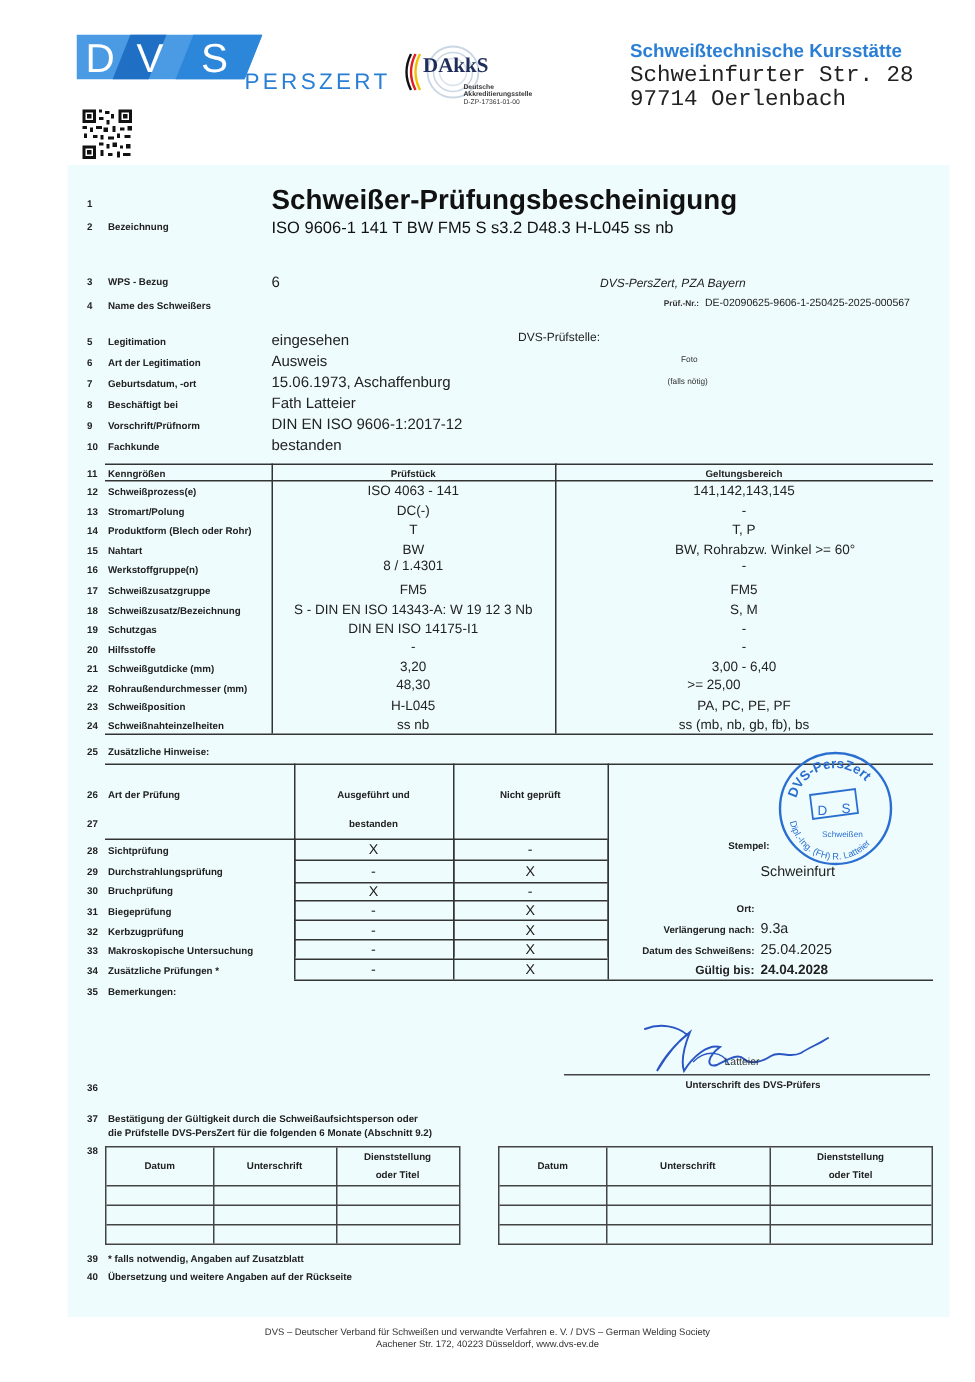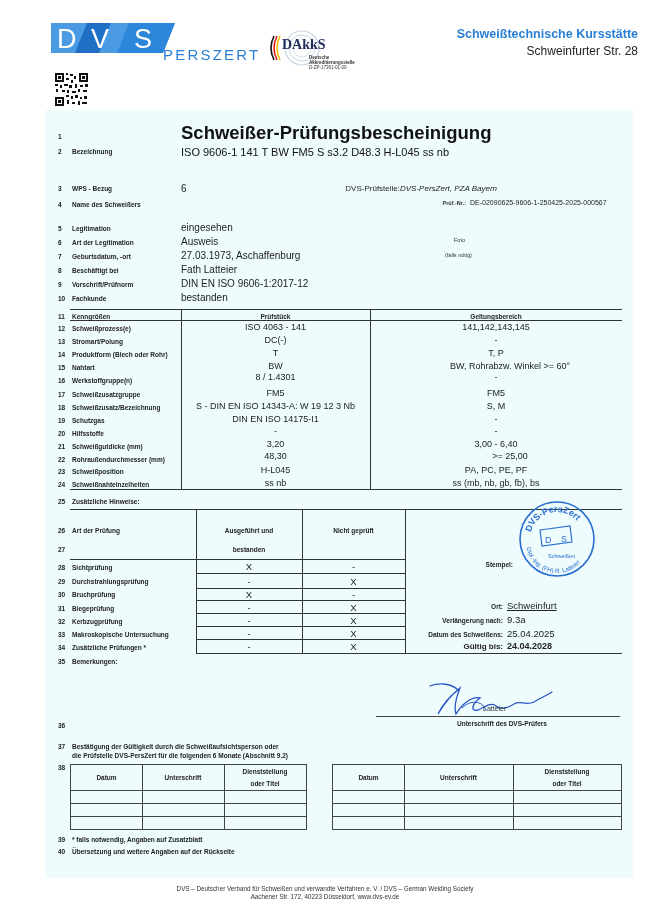--- a/index.html
+++ b/index.html
@@ -8,24 +8,24 @@
 
   
   .logo-dvs { position: absolute; left: 51px; top: 23px; width: 124px; height: 30px; }
   .perszert { position: absolute; left: 163px; top: 46px; font-size: 15px; letter-spacing: 2.2px; color: #2a7fd4; font-family: "Liberation Sans", sans-serif; }
   .dakks { position: absolute; left: 266px; top: 30px; width: 80px; height: 40px; }
   .dakks-name { position: absolute; left: 282px; top: 37px; font-family: "Liberation Serif", serif; font-weight: bold; font-size: 14px; color: #1e2d5a; }
   .dakks-sub { position: absolute; left: 309px; top: 55px; font-size: 4.5px; line-height: 5px; color: #333; font-weight: bold; }
   .dakks-sub .code { font-weight: normal; }
   .qr { position: absolute; left: 54px; top: 72px; width: 35px; height: 35px; }
 
-  .org { position: absolute; left: 420px; top: 26px; width: 218px; text-align: right; }
+  .org { position: absolute; left: 420px; top: 26px; width: 218px; text-align: left; }
   .org .l1 { font-size: 12.5px; font-weight: bold; color: #2a7fd4; line-height: 17px; }
   .org .l2 { font-size: 12.5px; font-weight: bold; color: #2a7fd4; line-height: 17px; }
-  .org .l3 { font-size: 12px; color: #222; line-height: 16px; }
+  .org .l3 { font-size: 15px; color: #222; line-height: 16px; font-family: Liberation Mono, monospace; }
 
   
   .panel { position: absolute; left: 45px; top: 110px; width: 588px; height: 768px; background: #effcfe; }
 
   .rn { position: absolute; left: 58px; font-size: 6.5px; font-weight: bold; color: #222; }
   .lbl { position: absolute; left: 72px; font-size: 6.5px; font-weight: bold; color: #222; }
   .val { position: absolute; left: 181px; font-size: 10px; color: #222; }
 
   .title { position: absolute; left: 181px; top: 122px; font-size: 18.5px; font-weight: bold; color: #111; }
   .designation { position: absolute; left: 181px; top: 146px; font-size: 11px; font-weight: normal; color: #111; }
@@ -123,53 +123,54 @@
     <rect x="30" y="24" width="3" height="3" fill="#111"></rect>
     <rect x="13" y="28" width="2" height="4" fill="#111"></rect>
   <rect x="18" y="30" width="3" height="2" fill="#111"></rect>
     <rect x="24" y="29" width="2" height="4" fill="#111"></rect>
     <rect x="28" y="30" width="5" height="2" fill="#111"></rect>
 </svg>
 
 <div class="org">
   <div class="l1">Schweißtechnische Kursstätte</div>
   <div class="l3">Schweinfurter Str. 28</div>
+  <div class="l3">97714 Oerlenbach</div>
 </div>
 
 <div class="panel"></div>
 
 <div class="rn" style="top:133px">1</div>
 <div class="rn" style="top:148px">2</div>
 <div class="lbl" style="top:148px">Bezeichnung</div>
 <div class="title">Schweißer-Prüfungsbescheinigung</div>
 <div class="designation">ISO 9606-1 141 T BW FM5 S s3.2 D48.3 H-L045 ss nb</div>
 
 <div class="rn" style="top:185px">3</div>
 <div class="lbl" style="top:185px">WPS - Bezug</div>
 <div class="val" style="top:183px">6</div>
-<div class="pruefstelle" style="width:110px;left:290px;">DVS-Prüfstelle:</div>
+<div class="pruefstelle" style="width:110px;left:290px;margin-top:36px;">DVS-Prüfstelle:</div>
 <div class="pruefstelle-val">DVS-PersZert, PZA Bayern</div>
 
 <div class="rn" style="top:201px">4</div>
 <div class="lbl" style="top:201px">Name des Schweißers</div>
 <div class="pruefnr-lbl">Prüf.-Nr.:</div>
 <div class="pruefnr-val">DE-02090625-9606-1-250425-2025-000567</div>
 
 <div class="rn" style="top:225px">5</div>
 <div class="lbl" style="top:225px">Legitimation</div>
 <div class="val" style="top:222px">eingesehen</div>
 
 <div class="rn" style="top:239px">6</div>
 <div class="lbl" style="top:239px">Art der Legitimation</div>
 <div class="val" style="top:236px">Ausweis</div>
 <div class="foto">Foto</div>
 
 <div class="rn" style="top:253px">7</div>
 <div class="lbl" style="top:253px">Geburtsdatum, -ort</div>
-<div class="val" style="top:250px">27.03.1973, Aschaffenburg</div>
+<div class="val" style="top:250px">15.06.1973, Aschaffenburg</div>
 <div class="foto2">(falls nötig)</div>
 
 <div class="rn" style="top:267px">8</div>
 <div class="lbl" style="top:267px">Beschäftigt bei</div>
 <div class="val" style="top:264px">Fath Latteier</div>
 
 <div class="rn" style="top:281px">9</div>
 <div class="lbl" style="top:281px">Vorschrift/Prüfnorm</div>
 <div class="val" style="top:278px">DIN EN ISO 9606-1:2017-12</div>
 
@@ -245,21 +246,21 @@
   <div>
     <div class="rn" style="top:443px">21</div>
     <div class="lbl" style="top:443px">Schweißgutdicke (mm)</div>
     <div class="cell" style="left:181px;width:189px;top:439px">3,20</div>
     <div class="cell" style="left:370px;width:252px;top:439px">3,00  -  6,40</div>
   </div>
   <div>
     <div class="rn" style="top:456px">22</div>
     <div class="lbl" style="top:456px">Rohraußendurchmesser (mm)</div>
     <div class="cell" style="left:181px;width:189px;top:451px">48,30</div>
-    <div class="cell" style="left:384px;width:252px;top:451px">&gt;= 25,00</div>
+    <div class="cell" style="left:350px;width:252px;top:451px">&gt;= 25,00</div>
   </div>
   <div>
     <div class="rn" style="top:468px">23</div>
     <div class="lbl" style="top:468px">Schweißposition</div>
     <div class="cell" style="left:181px;width:189px;top:465px">H-L045</div>
     <div class="cell" style="left:370px;width:252px;top:465px">PA, PC, PE, PF</div>
   </div>
   <div>
     <div class="rn" style="top:481px">24</div>
     <div class="lbl" style="top:481px">Schweißnahteinzelheiten</div>
@@ -350,21 +351,21 @@
   <circle cx="39" cy="39" r="37" fill="none" stroke="#2a6fd0" stroke-width="1.6"></circle>
   <text font-family="Liberation Sans, sans-serif" font-size="9" font-weight="bold" fill="#2a6fd0"><textPath href="#stTop" startOffset="8%">DVS-PersZert</textPath></text>
   <text font-family="Liberation Sans, sans-serif" font-size="6.2" fill="#2a6fd0"><textPath href="#stBot" startOffset="6%">Dipl.-Ing. (FH) R. Latteier</textPath></text>
   <path d="M22 30 L52 26 L54 42 L24 46 Z" fill="none" stroke="#2a6fd0" stroke-width="1.2"></path>
   <text x="27" y="43" font-family="Liberation Sans, sans-serif" font-size="9" fill="#2a6fd0">D</text>
   <text x="43" y="42" font-family="Liberation Sans, sans-serif" font-size="9" fill="#2a6fd0">S</text>
   <text x="30" y="58" font-family="Liberation Sans, sans-serif" font-size="5.5" fill="#2a6fd0">Schweißen</text>
 </svg>
 
 <div class="right-lbl" style="left:363px; top:603px;">Ort:</div>
-<div class="right-val" style="top:600px;text-decoration:underline;">Schweinfurt</div>
+<div class="right-val" style="top:576px;">Schweinfurt</div>
 <div class="right-lbl" style="left:363px; top:617px;">Verlängerung nach:</div>
 <div class="right-val" style="top:614px;">9.3a</div>
 <div class="right-lbl" style="left:363px; top:631px;">Datum des Schweißens:</div>
 <div class="right-val" style="top:628px;">25.04.2025</div>
 <div class="right-lbl" style="left:363px; top:642px; font-size:8px;">Gültig bis:</div>
 <div class="right-val" style="top:641px; font-weight:bold; font-size:9px;">24.04.2028</div>
 
 <div class="rn" style="top:658px">35</div>
 <div class="lbl" style="top:658px">Bemerkungen:</div>
 

